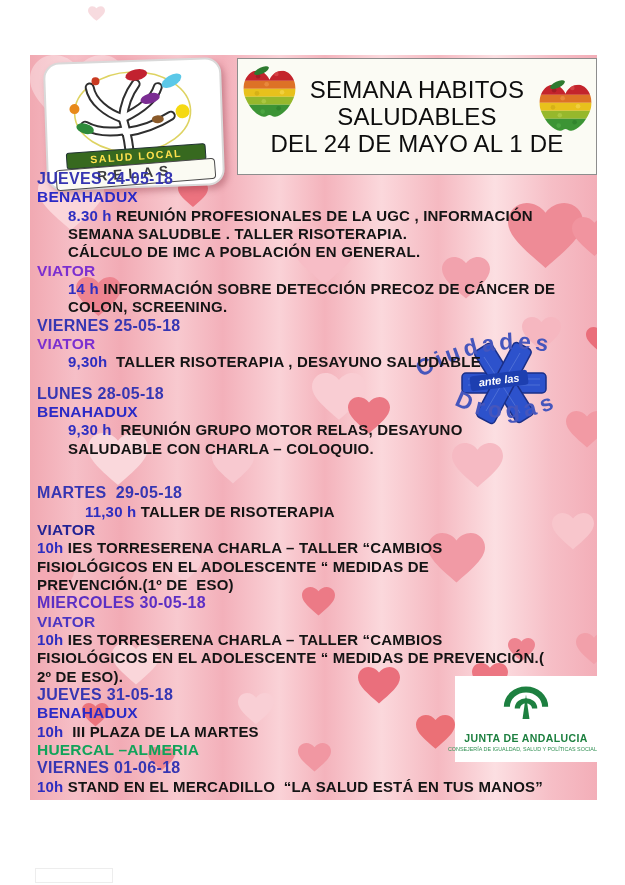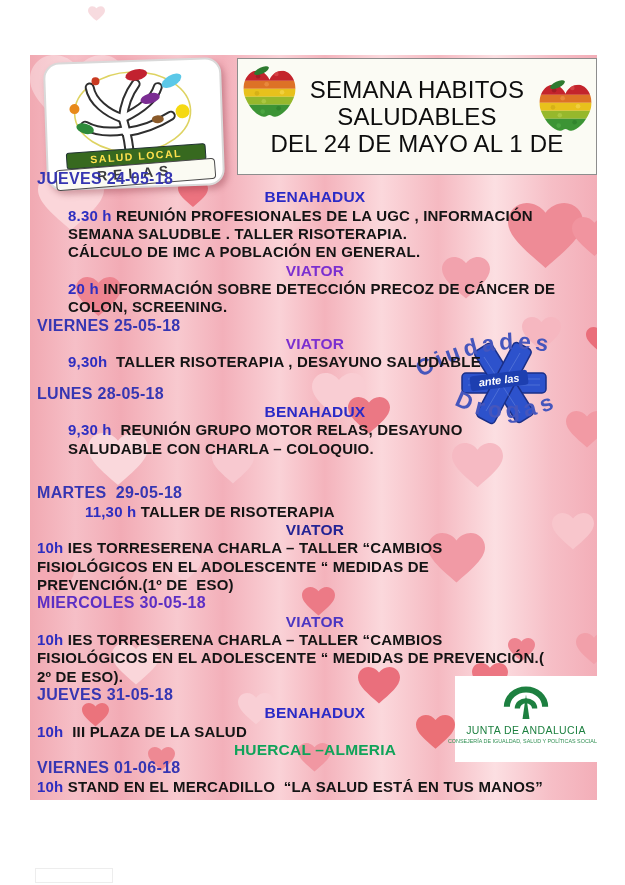--- a/index.html
+++ b/index.html
@@ -4,21 +4,21 @@
 <style>
   html,body{margin:0;padding:0}
   body{width:625px;height:885px;background:#ffffff;font-family:"Liberation Sans",sans-serif;position:relative;overflow:hidden}
   .poster{position:absolute;left:30px;top:55px;width:567px;height:745px;overflow:hidden}
   .bg{position:absolute;left:0;top:0;width:100%;height:100%;z-index:0}
   
   .content{position:absolute;left:7px;top:115px;width:556px;z-index:5}
   .ln{height:18.35px;line-height:18.35px;font-weight:bold;font-size:15px;color:var(--body-black);white-space:pre;letter-spacing:.2px}
   .day{font-size:16px;color:var(--day-blue);letter-spacing:.3px}
   .day.purple{color:var(--miercoles-purple)}
-  .center{text-align:center}
+  .center{}
   .place{font-size:15.5px}
   .p-blue{color:var(--place-blue)}
   .p-purple{color:var(--viator-purple)}
   .p-navy{color:var(--viator-navy)}
   .p-bv{color:var(--viator-blueviolet)}
   .p-green{color:var(--huercal-green)}
   .ind{padding-left:31px}
   .ind2{padding-left:48px}
   .time{color:var(--time-blue)}
   .g1{margin-top:0}.g2{margin-top:13px}.g3{margin-top:26px}
@@ -30,21 +30,21 @@
   .apple.r{right:2px;top:21px}
   
   .relas{position:absolute;left:15px;top:5px;width:178px;height:128px;z-index:4;transform:rotate(-2deg)}
   .relas .tile{position:absolute;inset:0;background:#ffffff;border:2px solid #d9d9d9;border-radius:16px;box-shadow:3px 4px 6px rgba(130,40,55,.35)}
   .band-green{position:absolute;left:20px;bottom:23px;width:138px;height:15px;background:#37691f;border:1px solid #233;border-radius:3px;transform:rotate(-2deg);color:#ffe14d;font-size:10.5px;font-weight:bold;text-align:center;line-height:14px;letter-spacing:1.5px;white-space:pre}
   .band-white{position:absolute;left:9px;bottom:3px;width:158px;height:19px;background:#fbfbf3;border:1.5px solid #4a4a4a;border-radius:4px;transform:rotate(-2.5deg);color:#3b3b3b;font-size:14px;font-weight:bold;text-align:center;line-height:16px;letter-spacing:6px;white-space:pre}
   
   .ciudades{position:absolute;left:378px;top:268px;width:192px;height:112px;z-index:1}
   
   .junta{position:absolute;left:425px;top:621px;width:142px;height:86px;background:#ffffff;z-index:2;display:flex;flex-direction:column;align-items:center;padding-top:3px;box-sizing:border-box}
-  .junta-name{font-size:10.5px;font-weight:normal;color:var(--junta-green);letter-spacing:.4px;white-space:nowrap;margin-top:5px}
+  .junta-name{font-size:10.5px;font-weight:bold;color:var(--junta-green);letter-spacing:.4px;white-space:nowrap;margin-top:13px}
   .junta-dept{font-size:5.4px;color:#2f8f52;white-space:nowrap;margin-top:2px}
   
   .top-heart{position:absolute;left:88px;top:6px;width:17px;height:15px;opacity:.30;z-index:0}
   .bottom-box{position:absolute;left:35px;top:868px;width:76px;height:13px;border:1px solid #ededed}
 </style>
 </head>
 <body>
 
 <svg width="0" height="0" style="position:absolute" aria-hidden="true">
   <defs>
@@ -215,21 +215,21 @@
     <div class="junta-dept">CONSEJERÍA DE IGUALDAD, SALUD Y POLÍTICAS SOCIALES</div>
   </div>
 
   <div class="content">
     <div class="ln day">JUEVES 24-05-18</div>
     <div class="ln center"><span class="place p-blue">BENAHADUX</span></div>
     <div class="ln ind"><span class="time">8.30 h</span><span> REUNIÓN PROFESIONALES DE LA UGC , INFORMACIÓN</span></div>
     <div class="ln ind">SEMANA SALUDBLE . TALLER RISOTERAPIA.</div>
     <div class="ln ind">CÁLCULO DE IMC A POBLACIÓN EN GENERAL.</div>
     <div class="ln center"><span class="place p-purple">VIATOR</span></div>
-    <div class="ln ind"><span class="time">20 h</span><span> INFORMACIÓN SOBRE DETECCIÓN PRECOZ DE CÁNCER DE</span></div>
+    <div class="ln ind"><span class="time">14 h</span><span> INFORMACIÓN SOBRE DETECCIÓN PRECOZ DE CÁNCER DE</span></div>
     <div class="ln ind">COLON, SCREENING.</div>
     <div class="ln day g1">VIERNES 25-05-18</div>
     <div class="ln center"><span class="place p-purple">VIATOR</span></div>
     <div class="ln ind"><span class="time">9,30h</span><span>  TALLER RISOTERAPIA , DESAYUNO SALUDABLE</span></div>
     <div class="ln day g2">LUNES 28-05-18</div>
     <div class="ln center"><span class="place p-blue">BENAHADUX</span></div>
     <div class="ln ind"><span class="time">9,30 h</span><span>  REUNIÓN GRUPO MOTOR RELAS, DESAYUNO</span></div>
     <div class="ln ind">SALUDABLE CON CHARLA – COLOQUIO.</div>
     <div class="ln day g3">MARTES  29-05-18</div>
     <div class="ln ind2"><span class="time">11,30 h</span><span> TALLER DE RISOTERAPIA</span></div>
@@ -237,19 +237,19 @@
     <div class="ln"><span class="time">10h</span><span> IES TORRESERENA CHARLA – TALLER “CAMBIOS</span></div>
     <div class="ln">FISIOLÓGICOS EN EL ADOLESCENTE “ MEDIDAS DE</div>
     <div class="ln">PREVENCIÓN.(1º DE  ESO)</div>
     <div class="ln day purple">MIERCOLES 30-05-18</div>
     <div class="ln center"><span class="place p-bv">VIATOR</span></div>
     <div class="ln"><span class="time">10h</span><span> IES TORRESERENA CHARLA – TALLER “CAMBIOS</span></div>
     <div class="ln">FISIOLÓGICOS EN EL ADOLESCENTE “ MEDIDAS DE PREVENCIÓN.(</div>
     <div class="ln">2º DE ESO).</div>
     <div class="ln day">JUEVES 31-05-18</div>
     <div class="ln center"><span class="place p-blue">BENAHADUX</span></div>
-    <div class="ln"><span class="time">10h</span><span>  III PLAZA DE LA SALUD</span></div>
+    <div class="ln"><span class="time">10h</span><span>  III PLAZA DE LA MARTES</span></div>
     <div class="ln center"><span class="place p-green">HUERCAL –ALMERIA</span></div>
     <div class="ln day">VIERNES 01-06-18</div>
     <div class="ln"><span class="time">10h</span><span> STAND EN EL MERCADILLO  “LA SALUD ESTÁ EN TUS MANOS”</span></div>
   </div>
 
 </div>
 
 </body></html>

